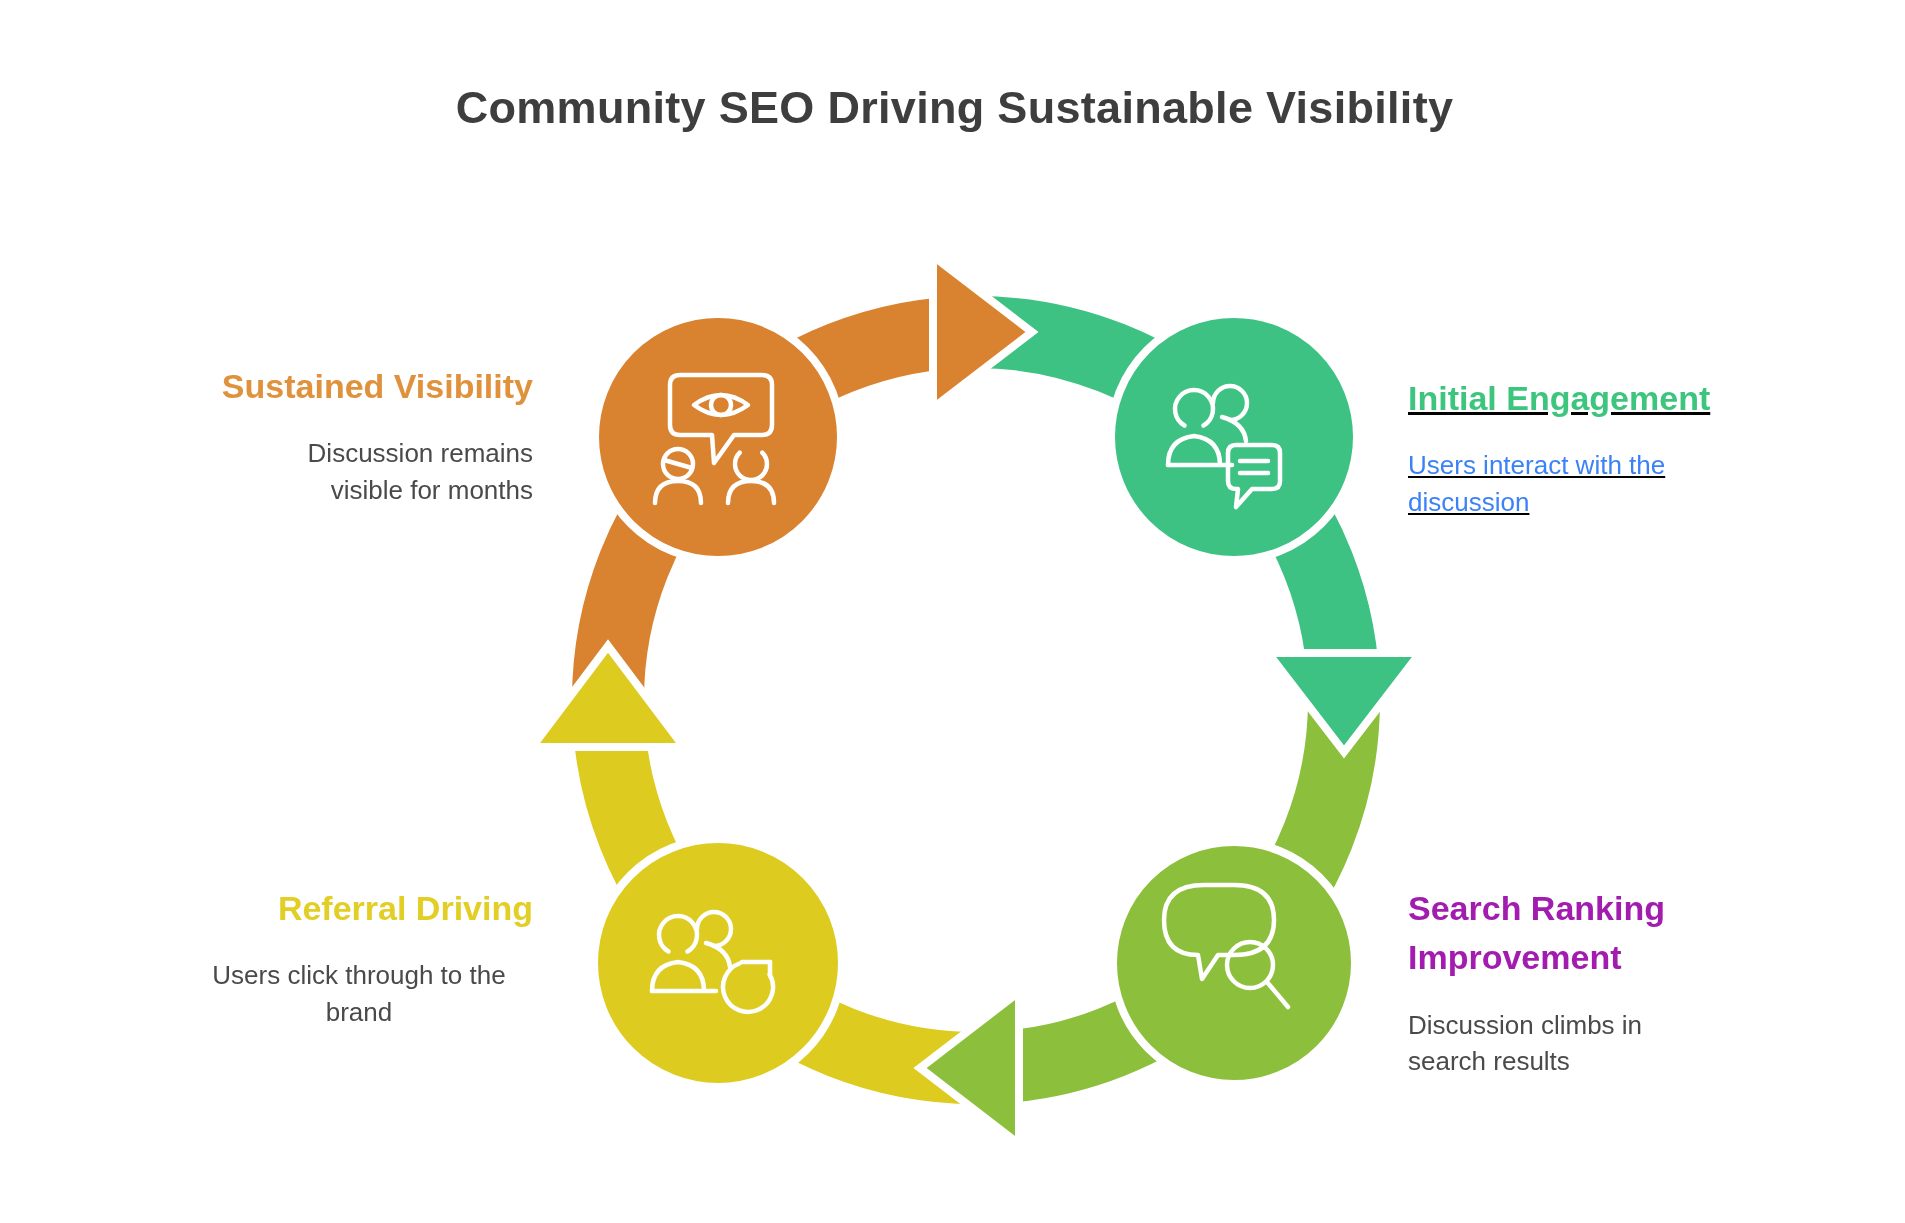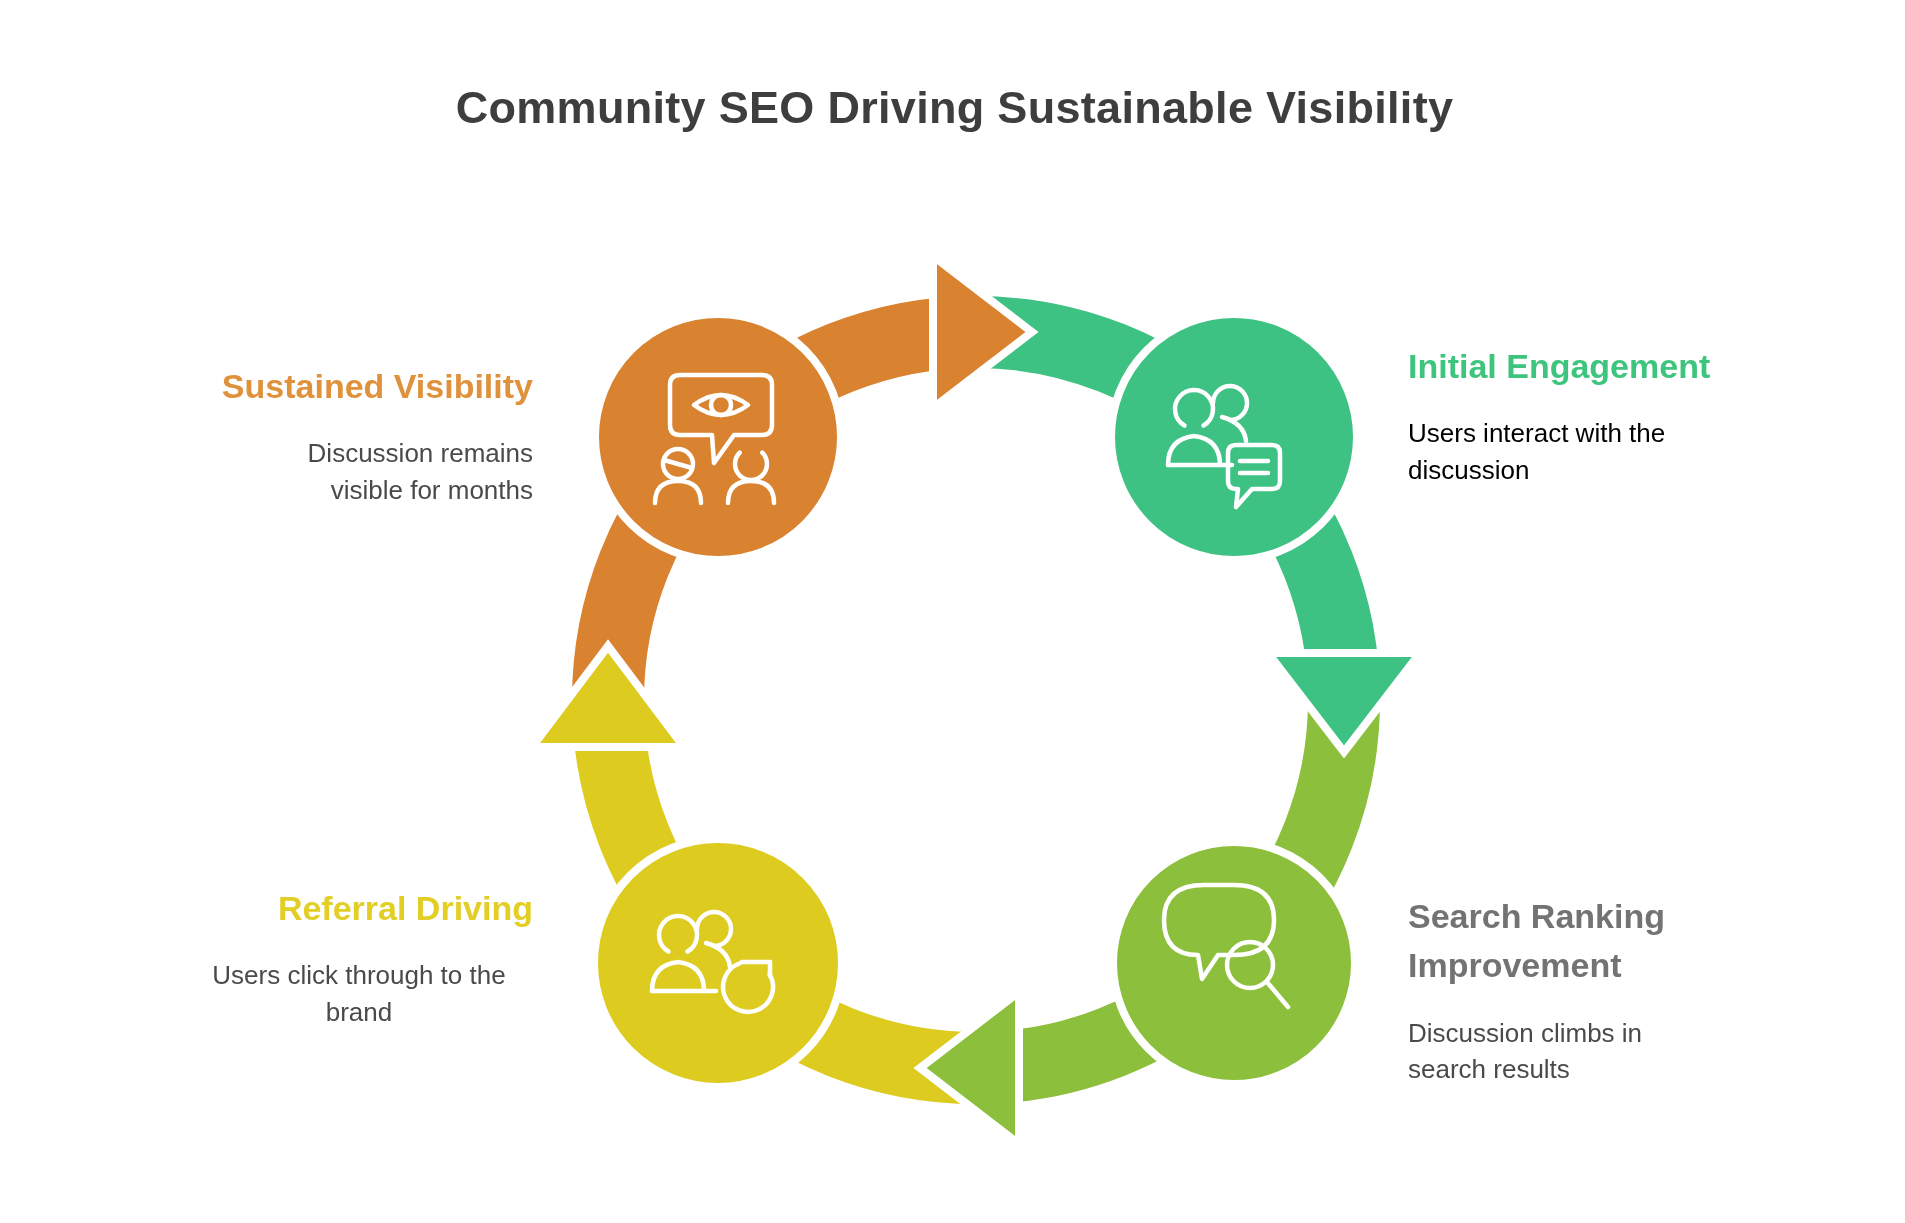--- a/index.html
+++ b/index.html
@@ -8,21 +8,21 @@
   .title{position:absolute;top:82px;left:2px;width:1905px;text-align:center;
          font-size:45px;font-weight:700;letter-spacing:.3px;}
   .diagram-svg{position:absolute;left:0;top:0;width:1905px;height:1223px;}
   .step-block{position:absolute;width:400px;}
   .step-block h2{margin:0;font-size:34px;font-weight:700;line-height:1.45;}
   .step-block p{margin:24px 0 0;font-size:26px;line-height:1.4;}
   .align-right{text-align:right;}
   .align-right p{margin-left:auto;}
   .b-sustained{left:133px;top:362px;}
   .b-sustained p{width:272px;}
-  .b-initial{left:1408px;top:342px;}
+  .b-initial{left:1408px;top:374px;text-decoration:underline;}
   .b-initial p{width:322px;}
   .b-search{left:1408px;top:884px;}
   .b-search h2{width:335px;}
   .b-search p{width:292px;}
   .b-referral{left:133px;top:884px;}
   .b-referral p{width:348px;text-align:center;}
   .arc{fill:none;stroke-width:72;}
   .arrowhead{stroke:#ffffff;stroke-width:8;stroke-linejoin:miter;}
   .node-circle{stroke:#ffffff;stroke-width:8;}
   .icon{fill:none;stroke:#ffffff;stroke-width:4.5;stroke-linecap:round;stroke-linejoin:round;}
@@ -89,24 +89,24 @@
   </g>
 </svg>
 
 <div class="step-block b-sustained align-right">
   <h2 style="color: rgb(224, 145, 60);">Sustained Visibility</h2>
   <p style="color: rgb(74, 74, 74); text-align: right;">Discussion remains visible for months</p>
 </div>
 
 <div class="step-block b-initial">
   <h2 style="color: rgb(61, 197, 126);">Initial Engagement</h2>
-  <p style="color: #000000;">Users interact with the discussion</p>
+  <p style="color: #3b82f6;">Users interact with the discussion</p>
 </div>
 
 <div class="step-block b-search">
-  <h2 style="color: #737373; margin-top: 8px;">Search Ranking Improvement</h2>
+  <h2 style="color: #a21caf;">Search Ranking Improvement</h2>
   <p style="color: rgb(74, 74, 74);">Discussion climbs in search results</p>
 </div>
 
 <div class="step-block b-referral align-right">
   <h2 style="color: rgb(226, 206, 36);">Referral Driving</h2>
   <p style="color: rgb(74, 74, 74);">Users click through to the brand</p>
 </div>
 
 </body></html>

